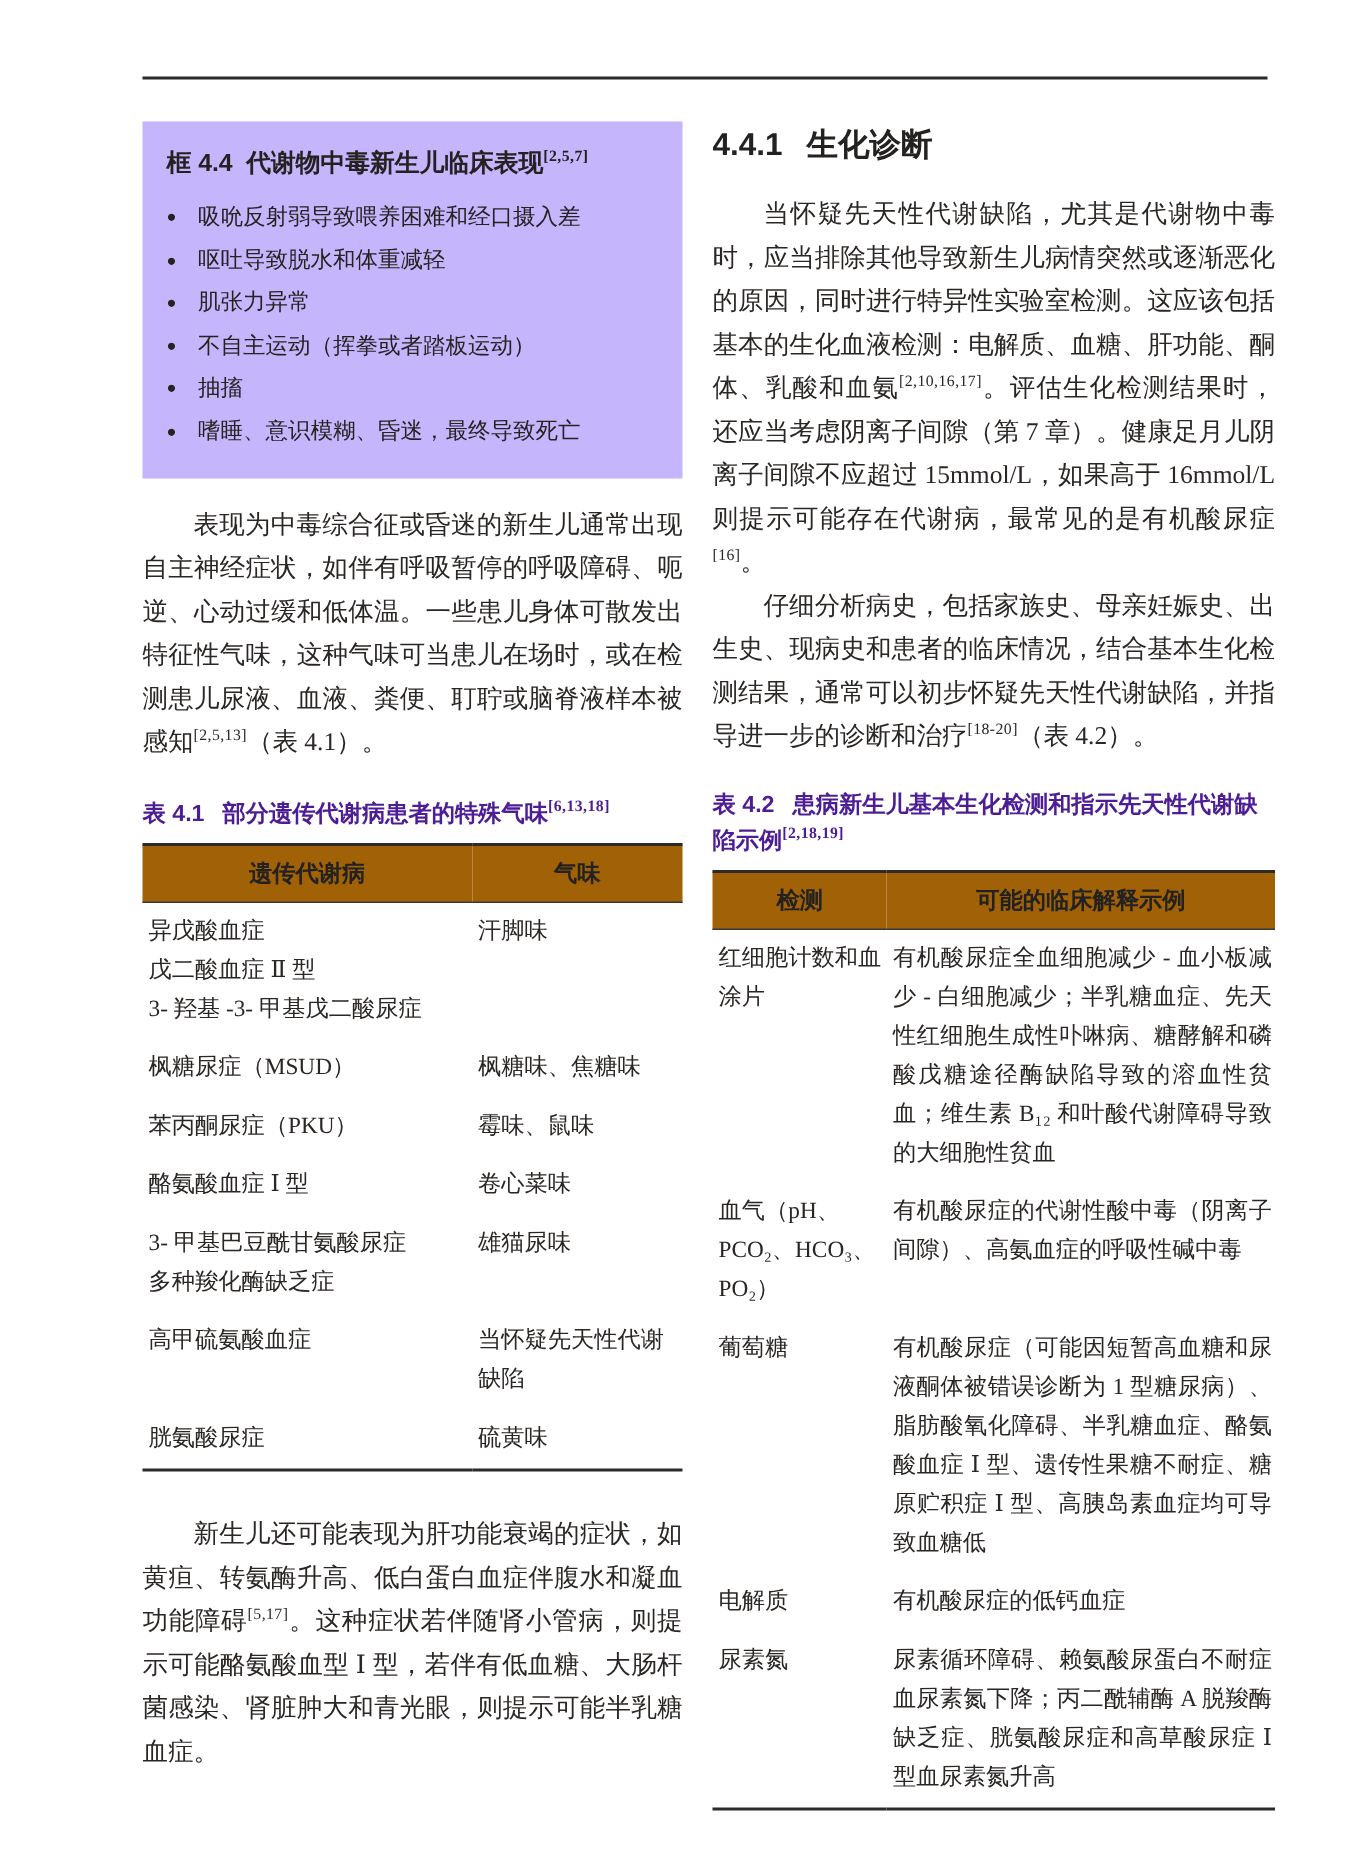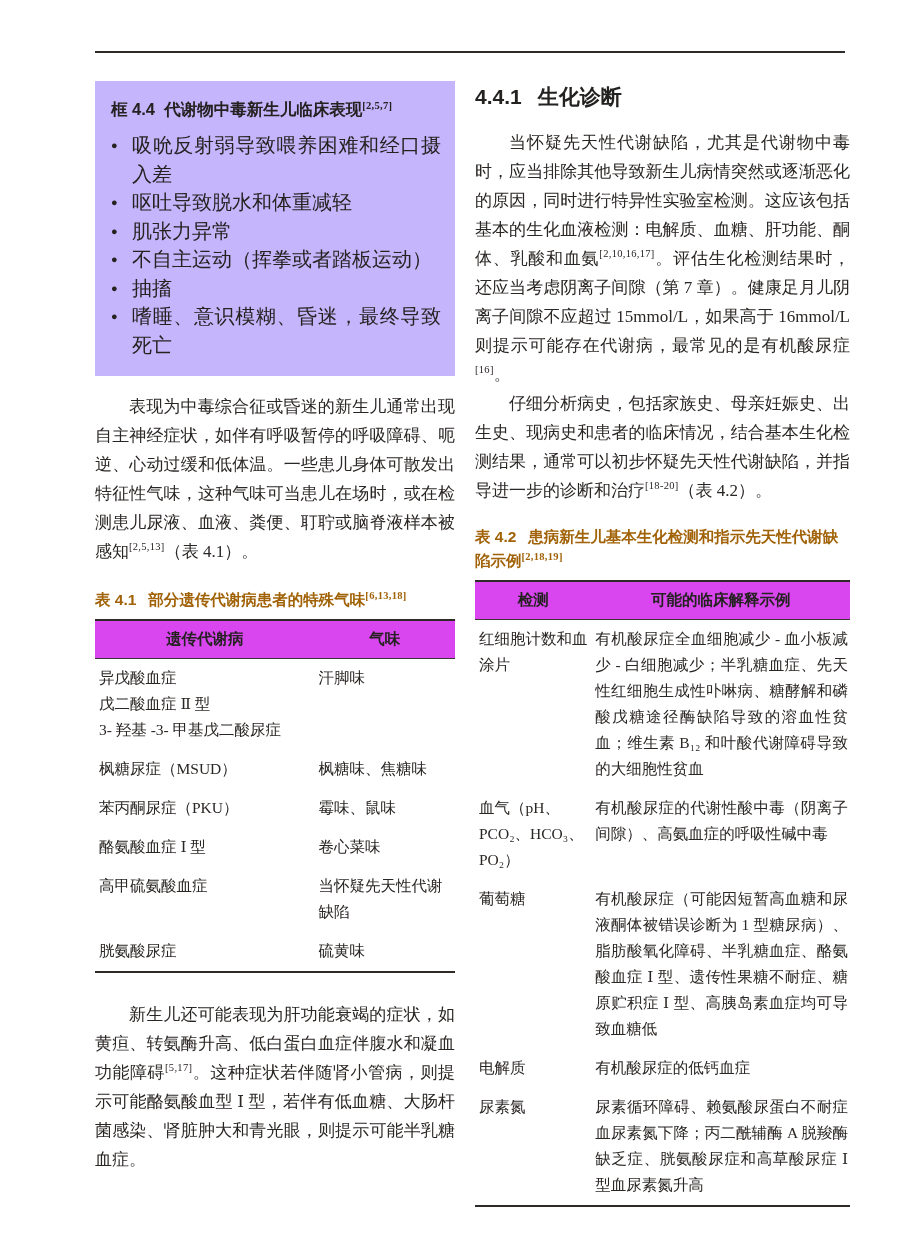--- a/index.html
+++ b/index.html
@@ -48,21 +48,21 @@
     font-family: "Liberation Sans", "DejaVu Sans", sans-serif;
     font-weight: bold;
     font-size: 16.5px;
     line-height: 26px;
     margin-bottom: 9px;
     color: #242220;
   }
   .bullet-item {
     position: relative;
     padding-left: 21px;
-    font-size: 20px;
+    font-size: 15px;
     line-height: 28.5px;
     text-align: justify;
   }
   .bullet-item::before {
     content: "\25CF";
     position: absolute;
     left: 0; top: 0;
     font-size: 11px;
   }
   
@@ -82,31 +82,31 @@
     letter-spacing: 0.3px;
   }
   
   .tbl-block { margin-top: 22px; }
   .tbl-title {
     font-family: "Liberation Sans", "DejaVu Sans", sans-serif;
     font-weight: bold;
     font-size: 15.5px;
     line-height: 24px;
     margin-bottom: 7px;
-    color: #a16207;
+    color: #4c1d95;
   }
   .tbl-title .tbl-label { margin-right: 12px; }
   table.data-table {
     width: 100%;
     border-collapse: collapse;
     border-top: 2.5px solid #2e2a28;
     border-bottom: 2.5px solid #2e2a28;
   }
   table.data-table th {
-    background: #d946ef;
+    background: #a16207;
     font-family: "Liberation Sans", "DejaVu Sans", sans-serif;
     font-weight: bold;
     font-size: 15.5px;
     text-align: center;
     padding: 8px 2px;
     border-bottom: 1.5px solid #3a3634;
     color: #242220;
   }
   table.data-table td {
     vertical-align: top;
@@ -203,20 +203,27 @@
                 <td>霉味、鼠味</td>
               </tr>
               <tr>
                 <td>
                   <div>酪氨酸血症 Ⅰ 型</div>
                 </td>
                 <td>卷心菜味</td>
               </tr>
               <tr>
                 <td>
+                  <div>3- 甲基巴豆酰甘氨酸尿症</div>
+                  <div>多种羧化酶缺乏症</div>
+                </td>
+                <td>雄猫尿味</td>
+              </tr>
+              <tr>
+                <td>
                   <div>高甲硫氨酸血症</div>
                 </td>
                 <td>当怀疑先天性代谢缺陷</td>
               </tr>
               <tr>
                 <td>
                   <div>胱氨酸尿症</div>
                 </td>
                 <td>硫黄味</td>
               </tr>

